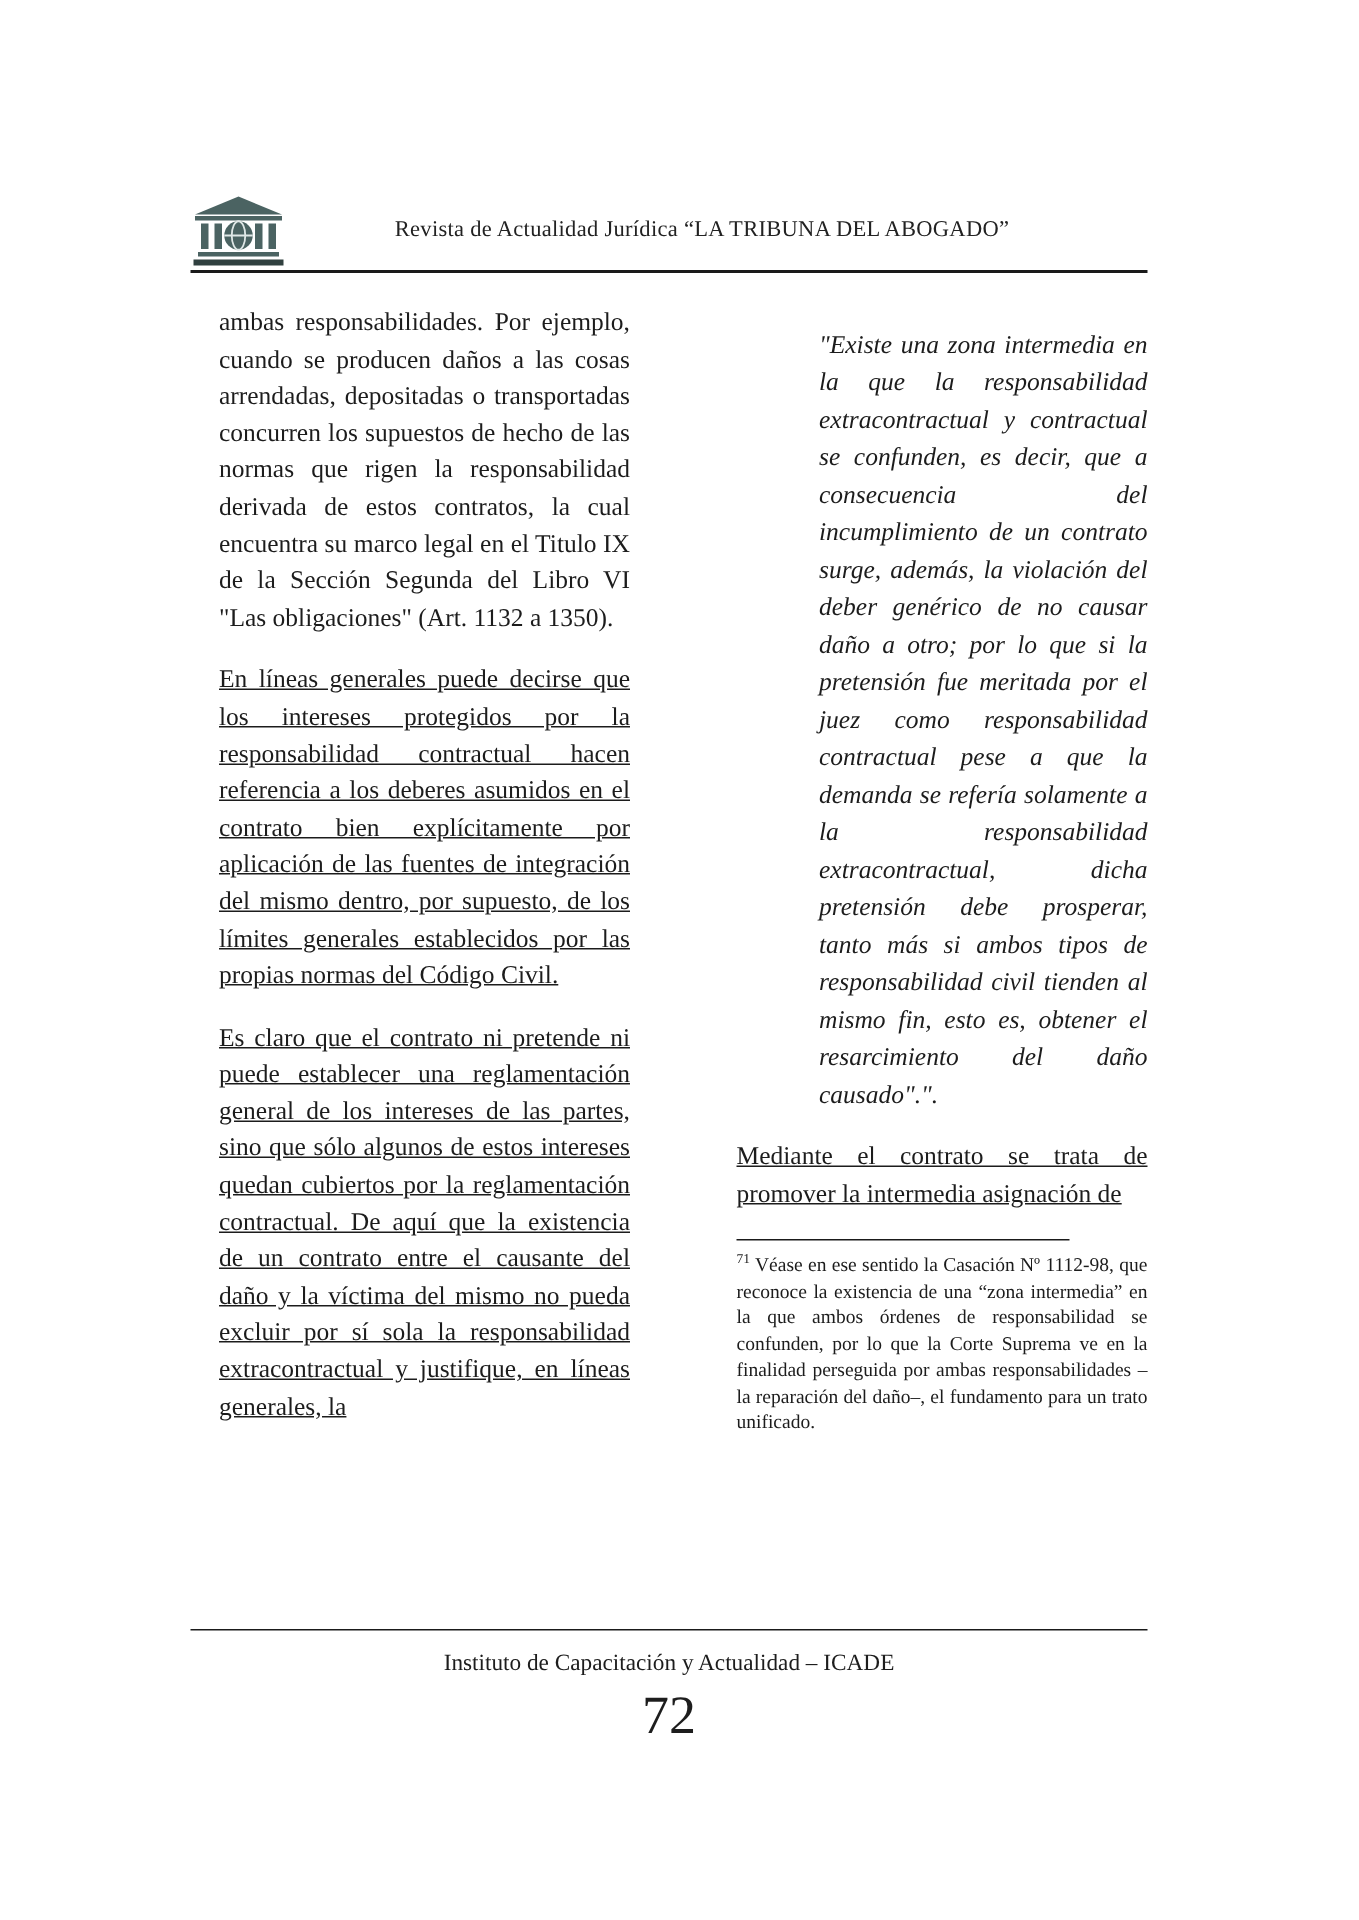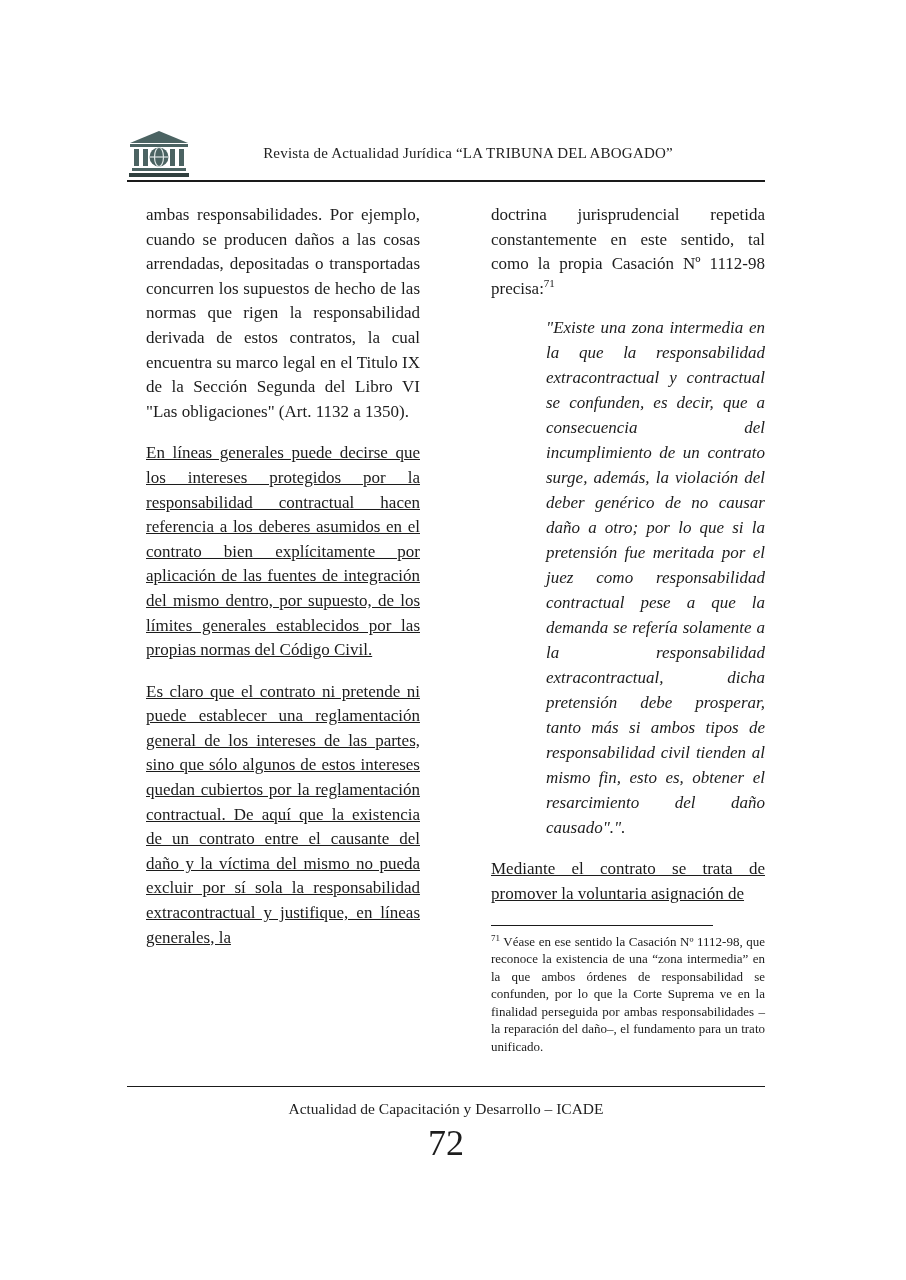--- a/index.html
+++ b/index.html
@@ -143,31 +143,30 @@
 
   <div class="columns">
 
     <section class="col">
       <p>ambas responsabilidades. Por ejemplo, cuando se producen daños a las cosas arrendadas, depositadas o transportadas concurren los supuestos de hecho de las normas que rigen la responsabilidad derivada de estos contratos, la cual encuentra su marco legal en el Titulo IX de la Sección Segunda del Libro VI "Las obligaciones" (Art. 1132 a 1350).</p>
       <p>En líneas generales puede decirse que los intereses protegidos por la responsabilidad contractual hacen referencia a los deberes asumidos en el contrato bien explícitamente por aplicación de las fuentes de integración del mismo dentro, por supuesto, de los límites generales establecidos por las propias normas del Código Civil.</p>
       <p>Es claro que el contrato ni pretende ni puede establecer una reglamentación general de los intereses de las partes, sino que sólo algunos de estos intereses quedan cubiertos por la reglamentación contractual. De aquí que la existencia de un contrato entre el causante del daño y la víctima del mismo no pueda excluir por sí sola la responsabilidad extracontractual y justifique, en líneas generales, la</p>
     </section>
 
     <section class="col">
-      <p><span>doctrina jurisprudencial repetida constantemente en este sentido, tal como la propia Casación Nº 1112-98 precisa:</span><sup class="fnref">71</sup></p>
 
       <blockquote class="case-quote">"Existe una zona intermedia en la que la responsabilidad extracontractual y contractual se confunden, es decir, que a consecuencia del incumplimiento de un contrato surge, además, la violación del deber genérico de no causar daño a otro; por lo que si la pretensión fue meritada por el juez como responsabilidad contractual pese a que la demanda se refería solamente a la responsabilidad extracontractual, dicha pretensión debe prosperar, tanto más si ambos tipos de responsabilidad civil tienden al mismo fin, esto es, obtener el resarcimiento del daño causado".".</blockquote>
 
-      <p>Mediante el contrato se trata de promover la voluntaria asignación de</p>
+      <p>Mediante el contrato se trata de promover la intermedia asignación de</p>
 
       <div class="footnote-block">
         <div class="footnote-rule"></div>
         <p><sup>71</sup> <span>Véase en ese sentido la Casación Nº 1112-98, que reconoce la existencia de una “zona intermedia” en la que ambos órdenes de responsabilidad se confunden, por lo que la Corte Suprema ve en la finalidad perseguida por ambas responsabilidades – la reparación del daño–, el fundamento para un trato unificado.</span></p>
       </div>
     </section>
 
   </div>
 
   <div class="footer-rule"></div>
-  <div class="institute">Actualidad de Capacitación y Desarrollo – ICADE</div>
+  <div class="institute">Instituto de Capacitación y Actualidad – ICADE</div>
   <div class="page-number">72</div>
 
 </div>
 
 </body></html>

